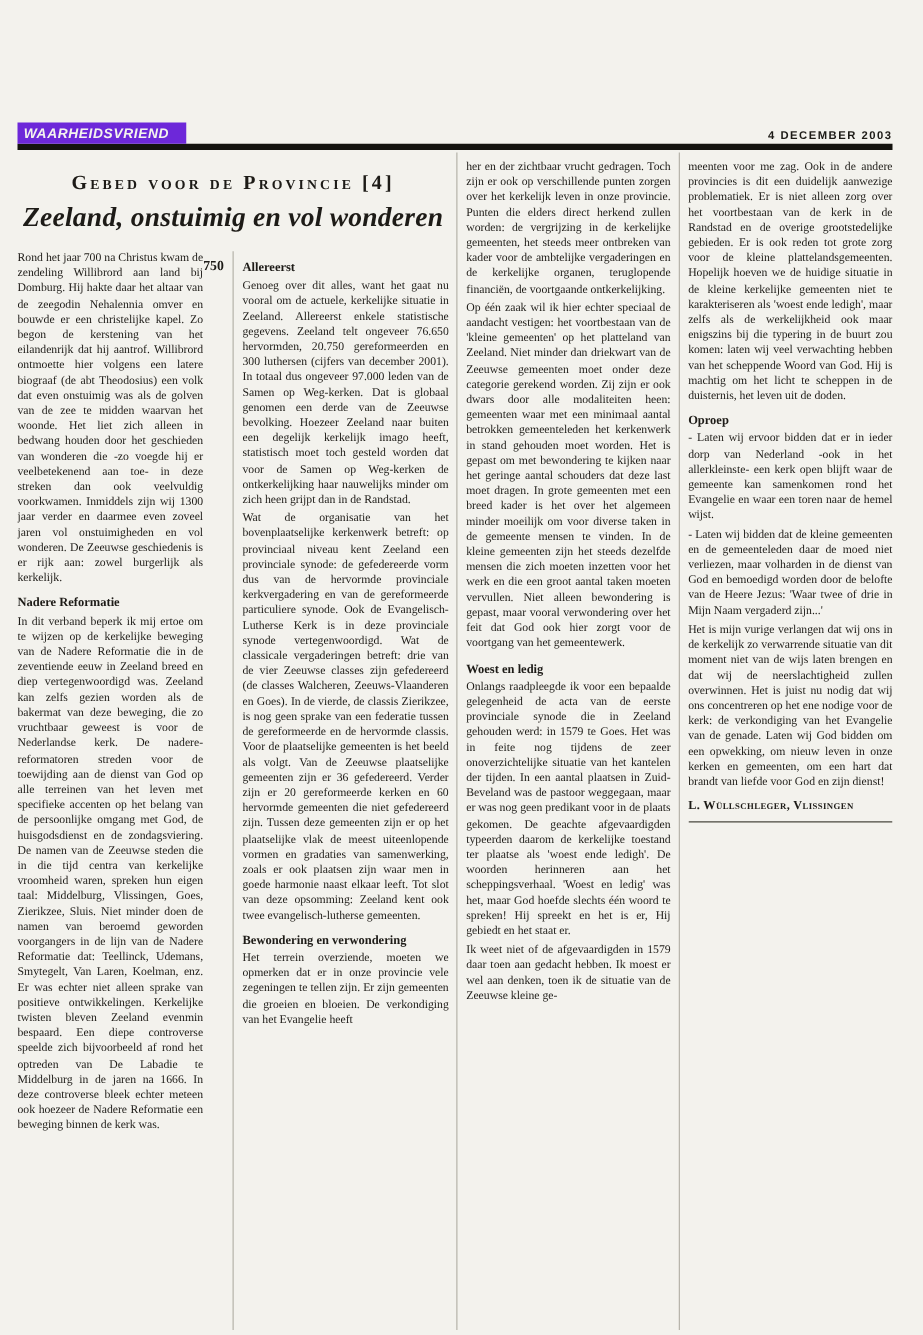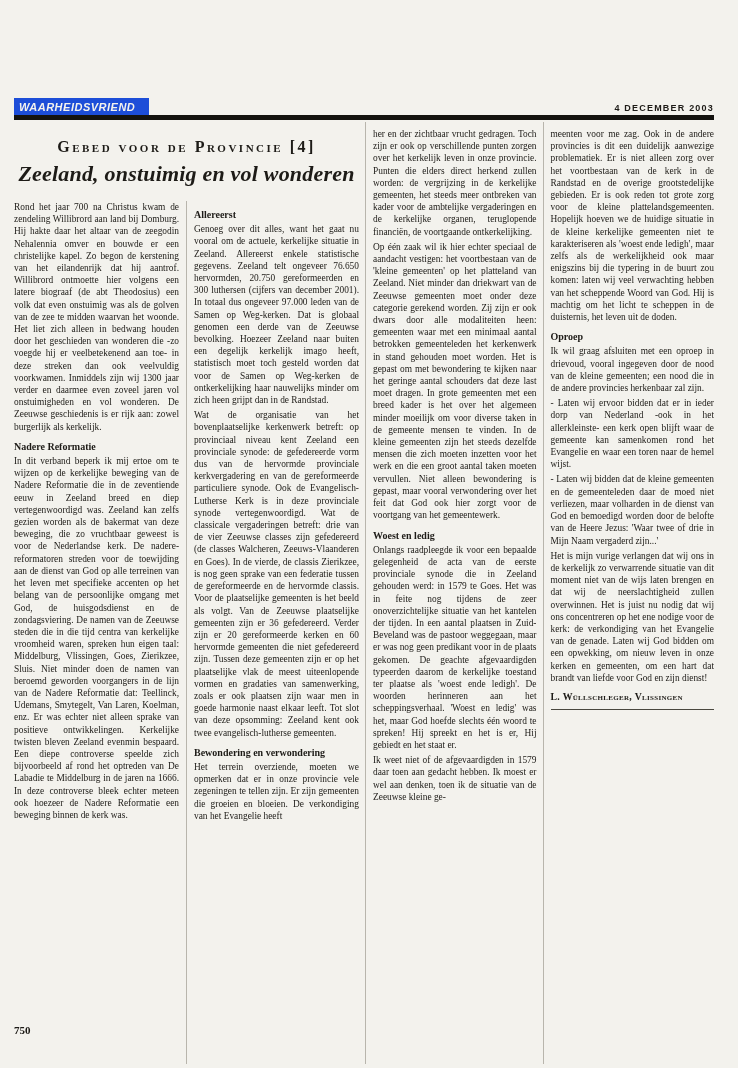--- a/index.html
+++ b/index.html
@@ -19,21 +19,21 @@
   
   .mast-bar{
     position:relative;
     height:19px;
     border-bottom:5px solid #14130f;
     display:flex;
     justify-content:space-between;
     align-items:flex-end;
   }
   .mast-logo{
-    background:#1d4ed8;
+    background:#6d28d9;
     color:#f4f3ee;
     font-family:"Liberation Sans","DejaVu Sans",sans-serif;
     font-style:italic;
     font-weight:bold;
     font-size:11px;
     line-height:14px;
     padding:2px 14px 1px 5px;
     letter-spacing:0.5px;
   }
   .mast-date{
@@ -82,21 +82,21 @@
     font-size:9.4px;
     line-height:12.2px;
     text-align:justify;
     hyphens:auto;
     overflow:hidden;
   }
   .colA{
     flex:1;
     padding-right:7px;
     display:flex;
-    flex-direction:column;
+    flex-direction:row;
   }
   .colB{
     flex:1;
     border-left:1px solid #b8b5ac;
     padding-left:7px;
   }
   .colC,.colD{
     flex:1;
     border-left:1px solid #b8b5ac;
     margin-left:6px;
@@ -176,21 +176,20 @@
       <p>her en der zichtbaar vrucht gedragen. Toch zijn er ook op verschillende punten zorgen over het kerkelijk leven in onze provincie. Punten die elders direct herkend zullen worden: de vergrijzing in de kerkelijke gemeenten, het steeds meer ontbreken van kader voor de ambtelijke vergaderingen en de kerkelijke organen, teruglopende financiën, de voortgaande ontkerkelijking.</p>
       <p>Op één zaak wil ik hier echter speciaal de aandacht vestigen: het voortbestaan van de 'kleine gemeenten' op het platteland van Zeeland. Niet minder dan driekwart van de Zeeuwse gemeenten moet onder deze categorie gerekend worden. Zij zijn er ook dwars door alle modaliteiten heen: gemeenten waar met een minimaal aantal betrokken gemeenteleden het kerkenwerk in stand gehouden moet worden. Het is gepast om met bewondering te kijken naar het geringe aantal schouders dat deze last moet dragen. In grote gemeenten met een breed kader is het over het algemeen minder moeilijk om voor diverse taken in de gemeente mensen te vinden. In de kleine gemeenten zijn het steeds dezelfde mensen die zich moeten inzetten voor het werk en die een groot aantal taken moeten vervullen. Niet alleen bewondering is gepast, maar vooral verwondering over het feit dat God ook hier zorgt voor de voortgang van het gemeentewerk.</p>
       <h3>Woest en ledig</h3>
       <p>Onlangs raadpleegde ik voor een bepaalde gelegenheid de acta van de eerste provinciale synode die in Zeeland gehouden werd: in 1579 te Goes. Het was in feite nog tijdens de zeer onoverzichtelijke situatie van het kantelen der tijden. In een aantal plaatsen in Zuid-Beveland was de pastoor weggegaan, maar er was nog geen predikant voor in de plaats gekomen. De geachte afgevaardigden typeerden daarom de kerkelijke toestand ter plaatse als 'woest ende ledigh'. De woorden herinneren aan het scheppingsverhaal. 'Woest en ledig' was het, maar God hoefde slechts één woord te spreken! Hij spreekt en het is er, Hij gebiedt en het staat er.</p>
       <p>Ik weet niet of de afgevaardigden in 1579 daar toen aan gedacht hebben. Ik moest er wel aan denken, toen ik de situatie van de Zeeuwse kleine ge-</p>
     </div>
 
     <div class="col colD">
       <p>meenten voor me zag. Ook in de andere provincies is dit een duidelijk aanwezige problematiek. Er is niet alleen zorg over het voortbestaan van de kerk in de Randstad en de overige grootstedelijke gebieden. Er is ook reden tot grote zorg voor de kleine plattelandsgemeenten. Hopelijk hoeven we de huidige situatie in de kleine kerkelijke gemeenten niet te karakteriseren als 'woest ende ledigh', maar zelfs als de werkelijkheid ook maar enigszins bij die typering in de buurt zou komen: laten wij veel verwachting hebben van het scheppende Woord van God. Hij is machtig om het licht te scheppen in de duisternis, het leven uit de doden.</p>
       <h3>Oproep</h3>
-      <p>Ik wil graag afsluiten met een oproep in drievoud, vooral ingegeven door de nood van de kleine gemeenten; een nood die in de andere provincies herkenbaar zal zijn.</p>
       <p>- Laten wij ervoor bidden dat er in ieder dorp van Nederland -ook in het allerkleinste- een kerk open blijft waar de gemeente kan samenkomen rond het Evangelie en waar een toren naar de hemel wijst.</p>
       <p>- Laten wij bidden dat de kleine gemeenten en de gemeenteleden daar de moed niet verliezen, maar volharden in de dienst van God en bemoedigd worden door de belofte van de Heere Jezus: 'Waar twee of drie in Mijn Naam vergaderd zijn...'</p>
       <p>Het is mijn vurige verlangen dat wij ons in de kerkelijk zo verwarrende situatie van dit moment niet van de wijs laten brengen en dat wij de neerslachtigheid zullen overwinnen. Het is juist nu nodig dat wij ons concentreren op het ene nodige voor de kerk: de verkondiging van het Evangelie van de genade. Laten wij God bidden om een opwekking, om nieuw leven in onze kerken en gemeenten, om een hart dat brandt van liefde voor God en zijn dienst!</p>
       <div class="signature">L. Wüllschleger, Vlissingen</div>
       <hr class="end-rule">
     </div>
 
   </div>
 </div>
 

